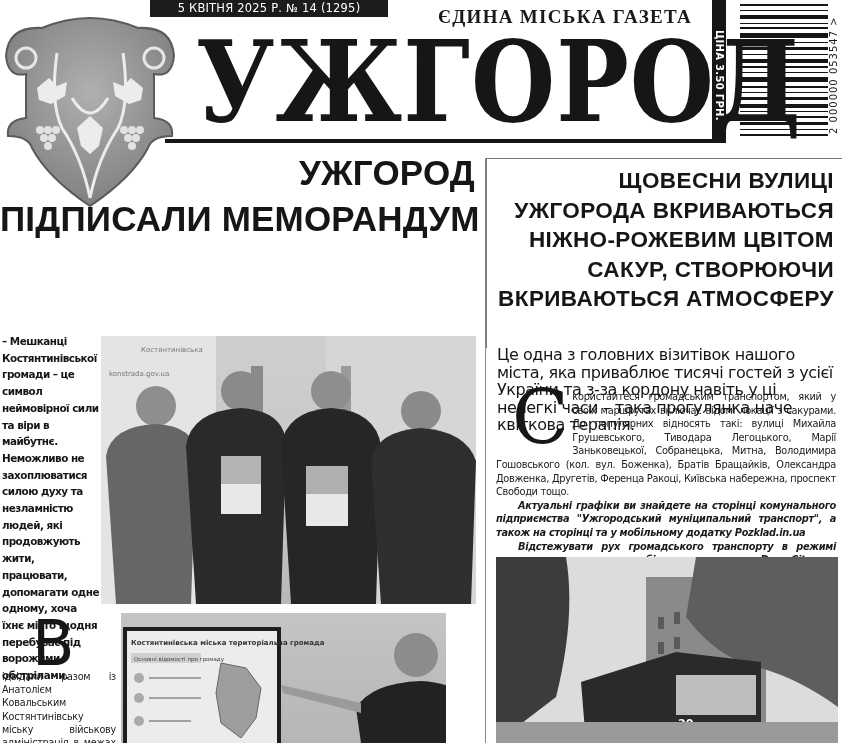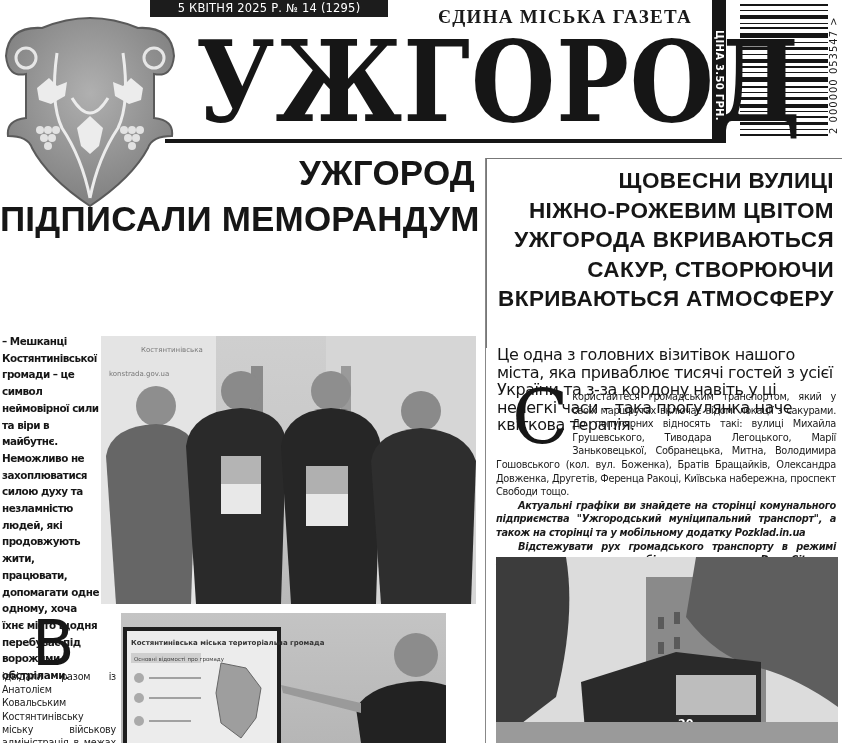--- a/index.html
+++ b/index.html
@@ -251,22 +251,22 @@
 <div class="body-col">
   <span class="dropcap-v">В</span>
   <span>ідвідали разом із Анатолієм Ковальським Костянтинівську міську військову адміністрація в межах національного проєкту «Пліч-о-пліч: згуртовані громади», ініційованого Міністерством</span>
 </div>
 
 <div class="right-box-border"></div>
 <div class="col-divider"></div>
 
 <div class="right-headline">
   <span>ЩОВЕСНИ ВУЛИЦІ</span>
+  <span>УЖГОРОДА ВКРИВАЮТЬСЯ</span>
   <span>НІЖНО-РОЖЕВИМ ЦВІТОМ</span>
-  <span>УЖГОРОДА ВКРИВАЮТЬСЯ</span>
   <span>САКУР, СТВОРЮЮЧИ</span>
   <span>ВКРИВАЮТЬСЯ АТМОСФЕРУ</span>
 </div>
 
 <div class="lead">Це одна з головних візитівок нашого міста, яка приваблює тисячі гостей з усієї України та з-за кордону навіть у ці нелегкі часи – така прогулянка наче квіткова терапія.</div>
 
 <div class="right-body">
   <p>
     <span class="dropcap-s">С</span>
     <span>користайтеся громадським транспортом, який у своїх маршрутах включає відомі локації з сакурами. До популярних відносять такі: вулиці Михайла Грушевського, Тиводара Легоцького, Марії Заньковецької, Собранецька, Митна, Володимира Гошовського (кол. вул. Боженка), Братів Бращайків, Олександра Довженка, Другетів, Ференца Ракоці, Київська набережна, проспект Свободи тощо.</span>

